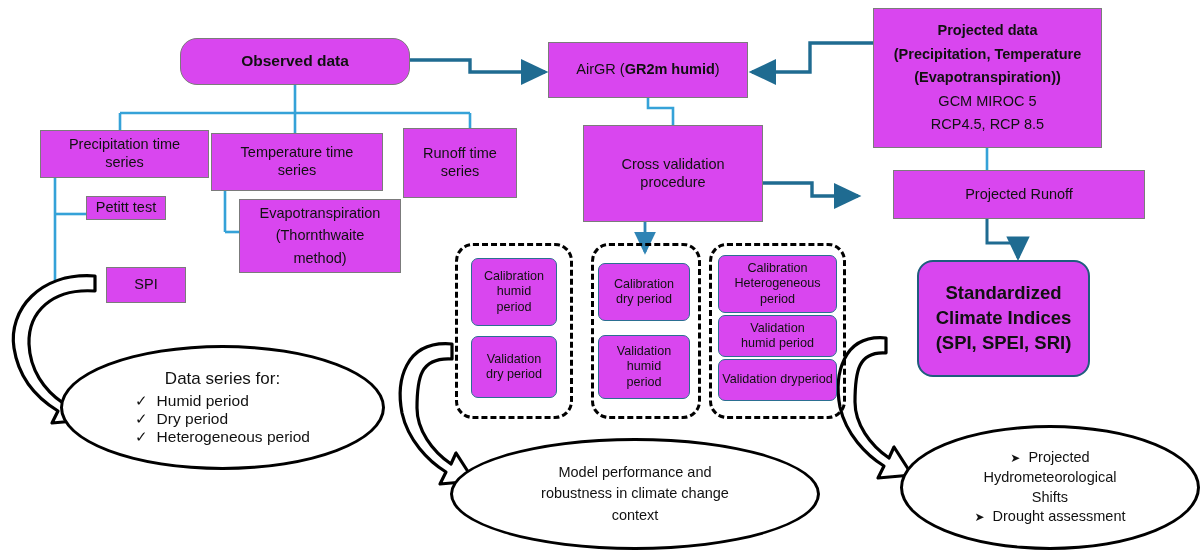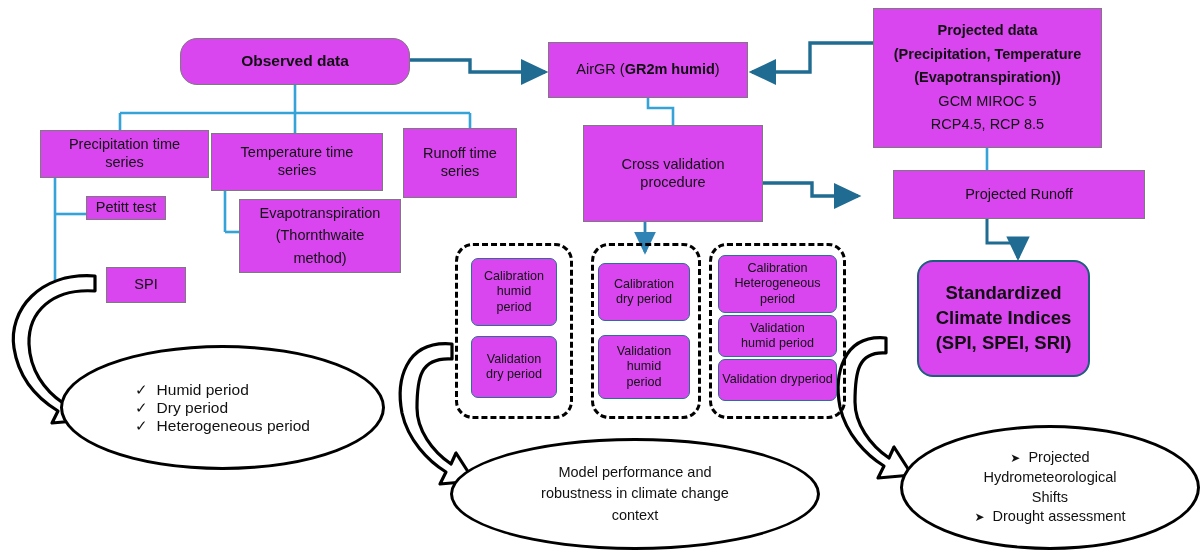--- a/index.html
+++ b/index.html
@@ -270,20 +270,21 @@
   </div>
 
   <div class="node box-blue-big t18 bold" style="left:917px; top:260px; width:173px; height:117px; flex-direction:column; line-height:1.35;">
     <div>Standardized</div>
     <div>Climate Indices</div>
     <div>(SPI, SPEI, SRI)</div>
   </div>
 
   <div class="ellipse" style="left:60px; top:345px; width:325px; height:125px;">
     <div style="padding:0 10px;">
+      <div class="t17" style="margin-bottom:3px;">Data series for:</div>
       <div class="checklist">
         <div class="checkrow">
           <span class="ck">✓</span>
           <span class="t15">Humid period</span>
         </div>
         <div class="checkrow">
           <span class="ck">✓</span>
           <span class="t15">Dry period</span>
         </div>
         <div class="checkrow">

